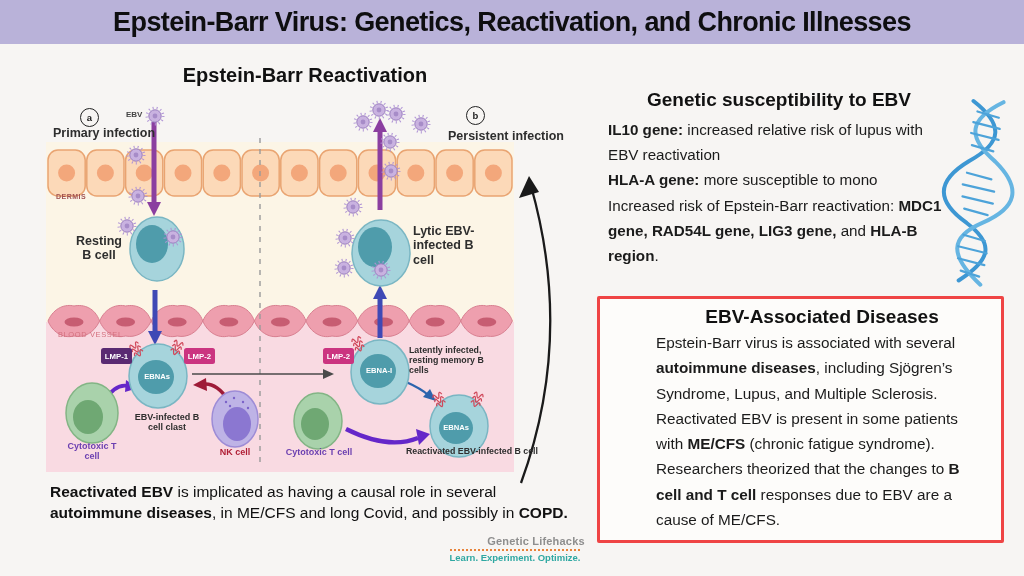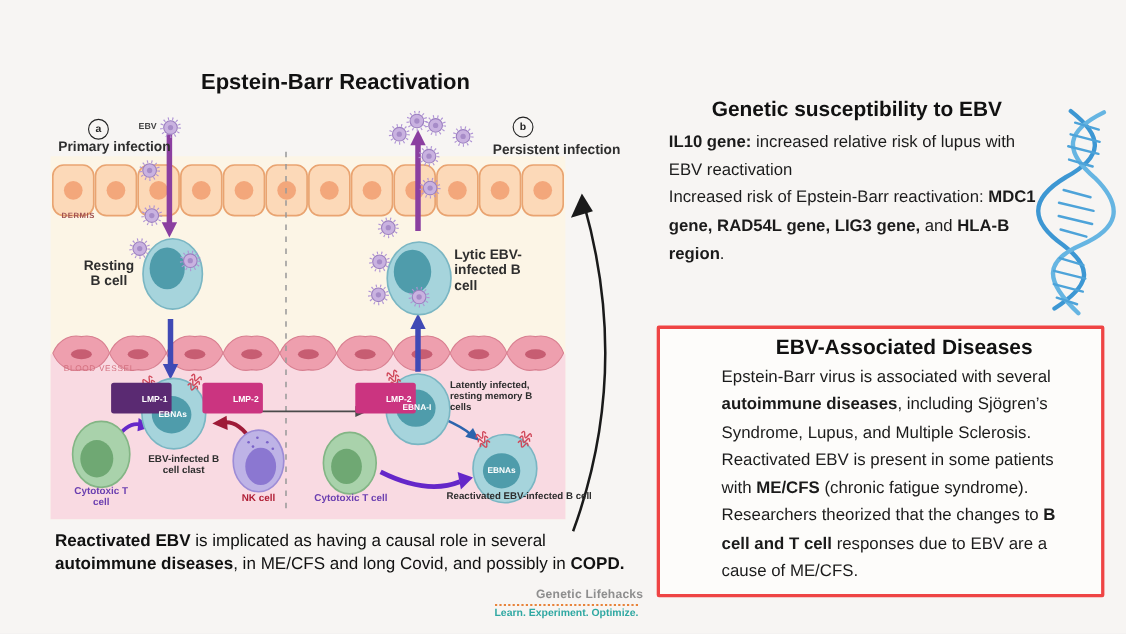--- a/index.html
+++ b/index.html
@@ -7,39 +7,42 @@
   #stage{position:relative;width:1024px;height:576px;background:#f7f5f3;overflow:hidden;}
   .banner{position:absolute;left:0;top:0;width:1024px;height:44px;background:#b9b2d9;
           display:flex;align-items:center;justify-content:center;}
   .banner h1{margin:0;font-size:27px;font-weight:700;color:#0e0e10;letter-spacing:-0.6px;}
   .abs{position:absolute;}
   .dlabel{white-space:pre-line;color:#2e2e2e;font-weight:700;line-height:1.15;}
   .h2{font-weight:700;color:#111;font-size:19px;text-align:center;}
   .bodytext{font-size:15.2px;color:#1b1b1b;line-height:25.2px;}
   .bodytext p{margin:0;}
   b{font-weight:700;}
-  .badge{position:absolute;width:31px;height:28px;border-radius:2.5px;color:#fff;
-         font-size:7.8px;font-weight:700;display:flex;align-items:center;justify-content:center;padding-left:24px;}
+  .badge{position:absolute;width:31px;height:16px;border-radius:2.5px;color:#fff;
+         font-size:7.8px;font-weight:700;display:flex;align-items:center;justify-content:center;}
   .nucl{position:absolute;color:#fff;font-size:7.6px;font-weight:700;text-align:center;}
   .marker{position:absolute;width:17px;height:17px;border:1.8px solid #222;border-radius:50%;
           font-size:9.5px;font-weight:700;color:#222;display:flex;align-items:center;justify-content:center;background:transparent;}
   .ebvbox{position:absolute;left:597px;top:296px;width:407px;height:247px;background:#fdfcfa;
           border:3px solid #ef4444;border-radius:2px;box-sizing:border-box;padding-top:7px;padding-left:43px;}
   .ebvbox .h2{margin:0 0 2px 0;}
   .ebvbox .bodytext{padding:0 13px;font-size:15.3px;line-height:25.3px;}
   .logo{position:absolute;left:440px;top:535px;width:150px;text-align:center;}
   .logo .word{font-size:11px;font-weight:700;color:#8e8e8e;letter-spacing:0.2px;margin-left:42px;}
   .logo .tag{display:inline-block;font-size:9.5px;font-weight:700;color:#2fa8a2;
              border-top:2px dotted #e8833a;padding-top:1px;}
 </style>
 </head>
 <body>
 
 <div id="stage">
 
+  <header class="banner">
+    <h1>Epstein-Barr Virus: Genetics, Reactivation, and Chronic Illnesses</h1>
+  </header>
 
   <svg class="abs" style="left:40px;top:95px;" width="540" height="435" viewBox="40 95 540 435">
     <defs>
       <g id="virion">
         <circle r="8.2" fill="none" stroke="#b094d6" stroke-width="2.6" stroke-dasharray="1 3"></circle>
         <circle r="6.2" fill="#c9b2e0" stroke="#9b7fc0" stroke-width="1"></circle>
         <circle r="2.4" fill="#9b7fc0" opacity="0.75"></circle>
       </g>
       <g id="rcpt">
         <path d="M0,0 q1.6,-5 3.2,0 q1.6,5 3.2,0 q1.6,-5 3.2,0" fill="none" stroke="#d0485a" stroke-width="1.3"></path>
@@ -241,20 +244,21 @@
   <div class="abs dlabel" style="left:211px;top:447px;width:48px;text-align:center;font-size:9px;color:#b01e35;">NK cell</div>
   <div class="abs dlabel" style="left:276px;top:447px;width:86px;text-align:center;font-size:9px;color:#6b3fb0;">Cytotoxic T cell</div>
   <div class="abs dlabel" style="left:409px;top:345px;font-size:8.8px;">Latently infected,
 resting memory B
 cells</div>
   <div class="abs dlabel" style="left:380px;top:446px;width:158px;text-align:right;font-size:8.8px;">Reactivated EBV-infected B cell</div>
 
   <div class="abs h2" style="left:608px;top:89px;width:342px;">Genetic susceptibility to EBV</div>
   <div class="abs bodytext" style="left:608px;top:117px;width:342px;">
     <p><b>IL10 gene:</b><span> increased relative risk of lupus with EBV reactivation</span></p>
+    <p><b>HLA-A gene:</b><span> more susceptible to mono</span></p>
     <p><span>Increased risk of Epstein-Barr reactivation: </span><b>MDC1 gene, RAD54L gene, LIG3 gene,</b><span> and </span><b>HLA-B region</b><span>.</span></p>
   </div>
 
   <svg class="abs" style="left:938px;top:96px;" width="80" height="192" viewBox="0 0 80 192">
     <g transform="rotate(6 40 96)" stroke-linecap="round">
       <path d="M26,6 C58,26 60,44 28,66 C-4,90 0,110 32,128 C62,146 60,162 30,186" fill="none" stroke="#3d97d3" stroke-width="4"></path>
       <path d="M56,4 C24,24 22,42 54,64 C84,88 80,108 48,126 C16,144 18,162 52,188" fill="none" stroke="#66b5e2" stroke-width="4"></path>
       <g stroke="#4da3d9" stroke-width="2.2">
         <line x1="31" y1="16" x2="53" y2="20"></line>
           <line x1="28" y1="27" x2="55" y2="31"></line>

